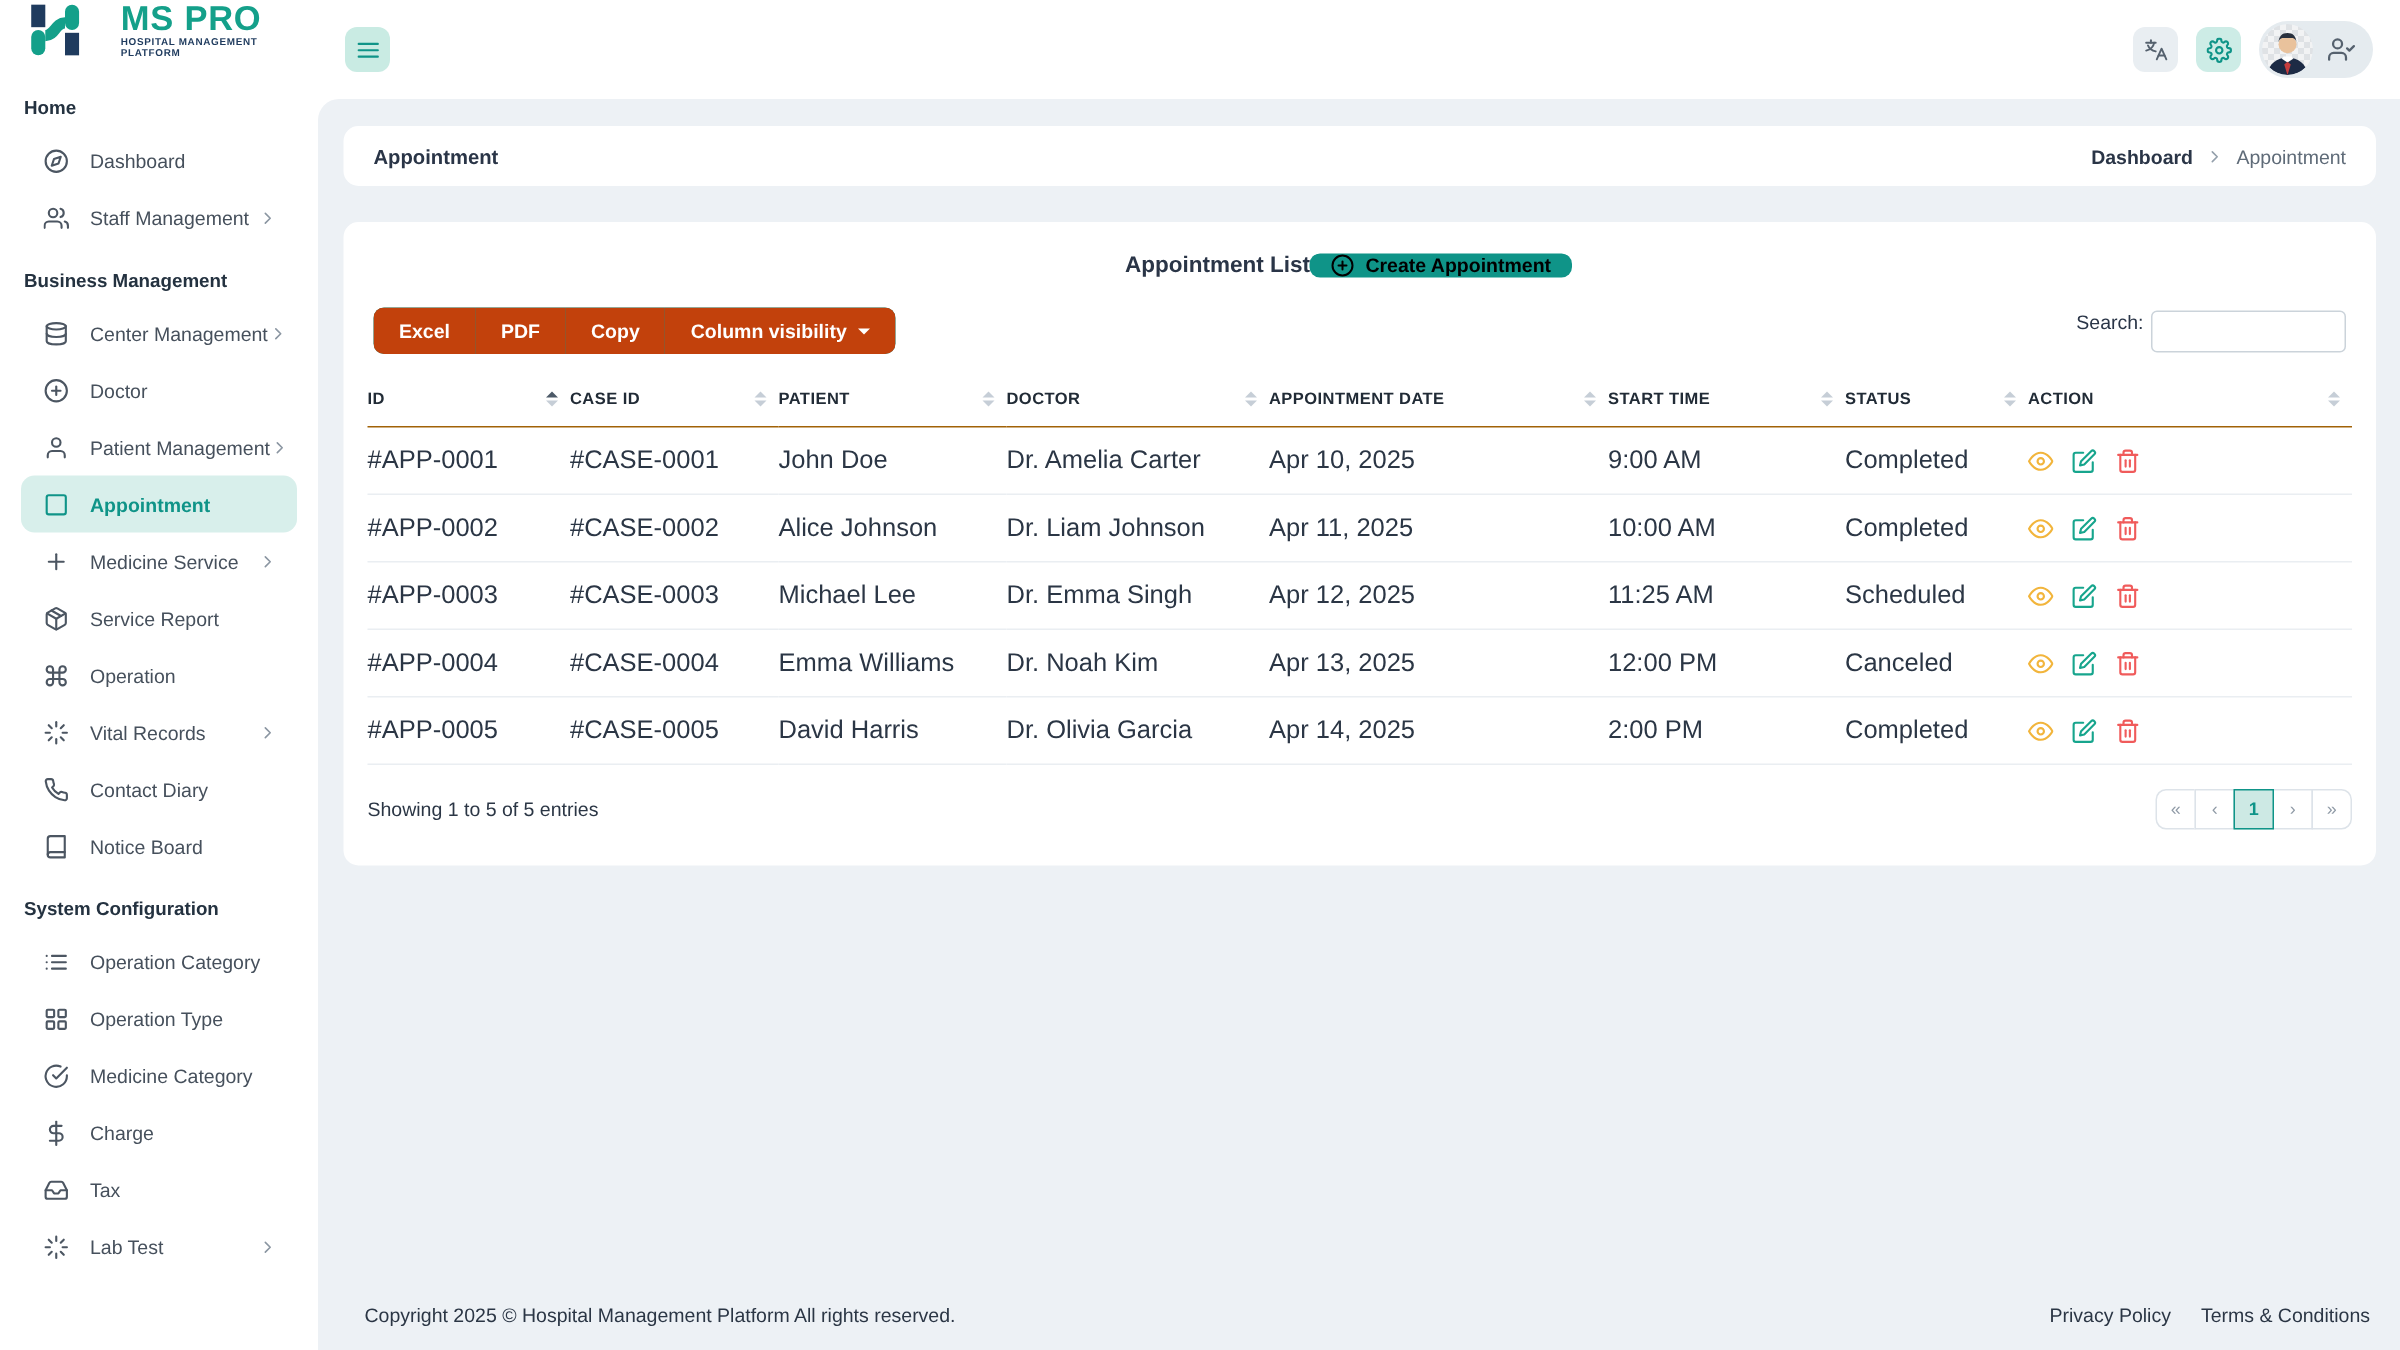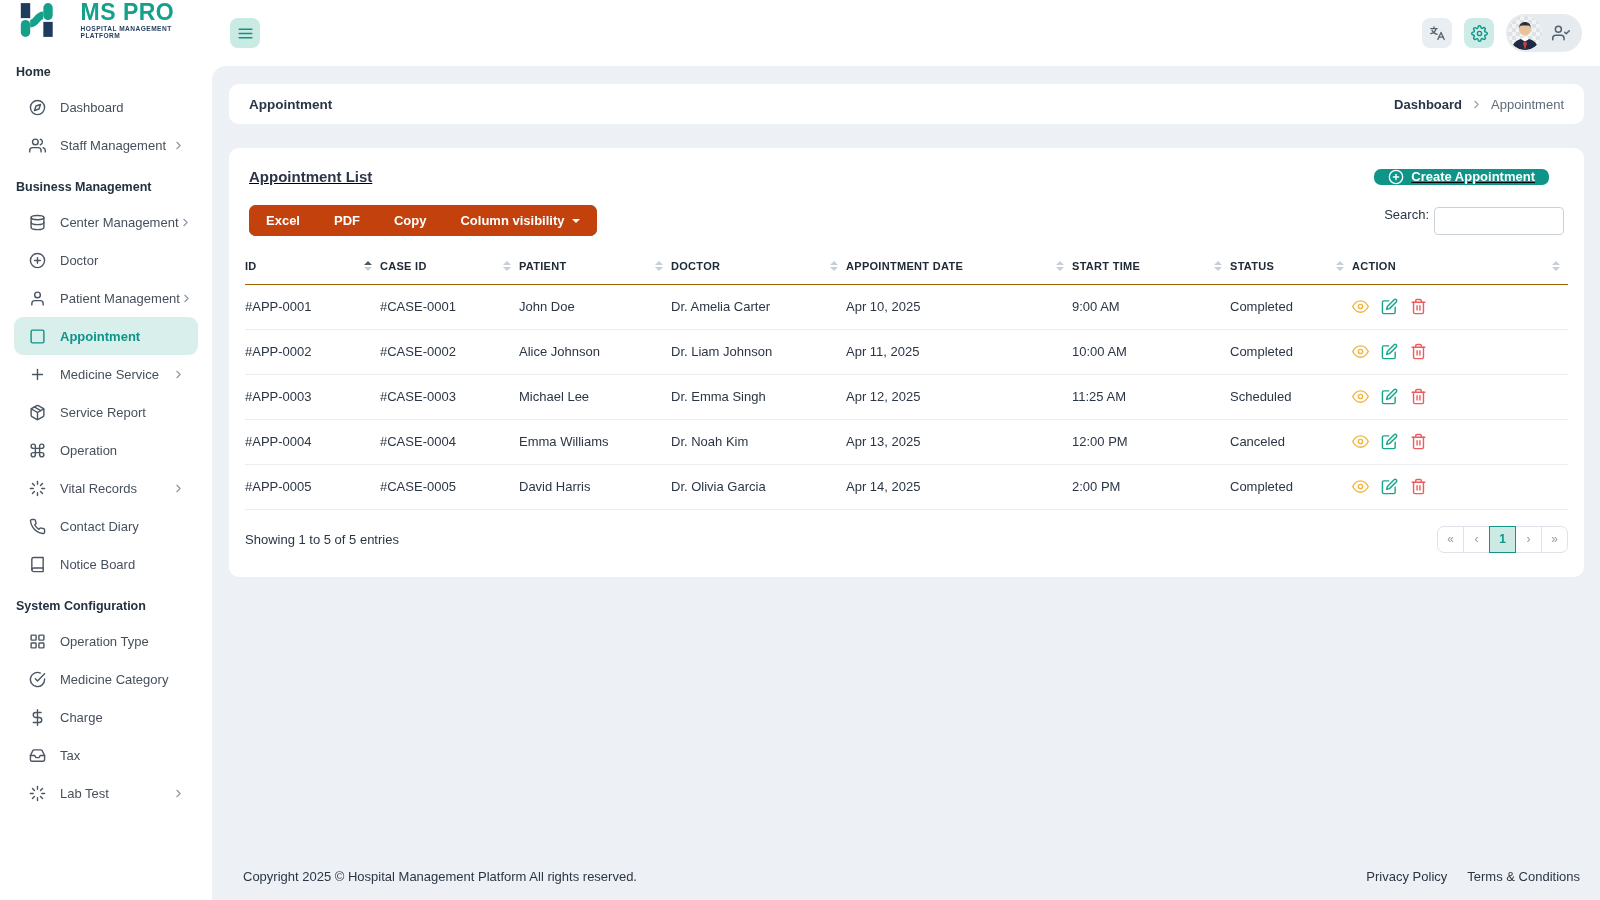--- a/index.html
+++ b/index.html
@@ -47,43 +47,43 @@
   .titlebar{background:#fff;border-radius:10px;height:40px;display:flex;align-items:center;
     justify-content:space-between;padding:0 20px;flex:0 0 auto;}
   .page-title{font-size:13.5px;font-weight:700;color:#2a3547;}
   .breadcrumb{display:flex;align-items:center;gap:8px;font-size:13px;}
   .bc-parent{color:#2a3547;font-weight:700;cursor:pointer;}
   .bc-sep{color:#94a0ac;display:flex;}
   .bc-sep svg{width:13px;height:13px;}
   .bc-current{color:#5f6b78;}
 
   .panel{background:#fff;border-radius:10px;margin-top:24px;flex:0 0 auto;padding-bottom:4px;}
-  .panel-head{display:flex;align-items:center;justify-content:space-between;padding:20px 35px 14px 20px;text-decoration:underline;}
+  .panel-head{display:flex;align-items:center;justify-content:center;padding:20px 35px 14px 20px;}
   .panel-title{font-size:15px;font-weight:700;color:#2a3547;}
-  .create-btn{display:flex;align-items:center;gap:7px;background:#0f9488;color:#ffffff;border:none;
+  .create-btn{display:flex;align-items:center;gap:7px;background:#0f9488;color:#000000;border:none;
     border-radius:7px;height:16px;padding:0 14px;font-size:13px;font-weight:600;cursor:pointer;
     font-family:"Liberation Sans",sans-serif;}
   .create-btn svg{width:16px;height:16px;}
 
   .toolbar{display:flex;align-items:center;justify-content:space-between;padding:6px 20px 0 20px;}
   .export-group{display:flex;background:#0f9488;border-radius:7px;overflow:hidden;}
   .exp-btn{background:#c2410c;color:#fff;border:none;height:31px;padding:0 17px;font-size:13px;
     font-weight:600;cursor:pointer;font-family:"Liberation Sans",sans-serif;display:flex;align-items:center;gap:7px;}
   .caret{width:0;height:0;border-left:4px solid transparent;border-right:4px solid transparent;
     border-top:4px solid #fff;display:inline-block;}
   .search-wrap{display:flex;align-items:flex-start;gap:5px;}
   .search-label{font-size:13px;color:#2a3547;}
   .search-input{width:130px;height:28px;border:1px solid #cbd3da;border-radius:4px;padding:0 8px;
     font-size:13px;font-family:"Liberation Sans",sans-serif;color:#2a3547;background:#fff;}
 
   .table-wrap{padding:12px 16px 0 16px;}
   table{width:100%;border-collapse:collapse;table-layout:fixed;}
   th{position:relative;text-align:left;font-size:11px;font-weight:700;color:#212b36;
     letter-spacing:.3px;height:36px;padding:0 18px 0 0;border-bottom:1px solid #a16207;cursor:pointer;}
-  td{font-size:13px;color:#2b3645;height:45px;padding:0 8px 0 0;border-bottom:1px solid #eaeef2;}
+  td{font-size:17px;color:#2b3645;height:45px;padding:0 8px 0 0;border-bottom:1px solid #eaeef2;}
   .sort{position:absolute;right:8px;top:50%;transform:translateY(-50%);display:flex;flex-direction:column;gap:2px;}
   .s-up{width:0;height:0;border-left:4px solid transparent;border-right:4px solid transparent;border-bottom:4px solid #c6ced7;}
   .s-down{width:0;height:0;border-left:4px solid transparent;border-right:4px solid transparent;border-top:4px solid #c6ced7;}
   .sort.asc .s-up{border-bottom-color:#4d5a68;}
   .action-cell{white-space:nowrap;}
   .act{display:inline-flex;margin-right:12px;cursor:pointer;vertical-align:middle;}
   .act svg{width:17px;height:17px;}
   .act.view{color:#f2b53c;}
   .act.edit{color:#17a58d;}
   .act.del{color:#f05b5b;}
@@ -261,20 +261,33 @@
         <div class="nav-item">
           <span class="nav-icon">
             <svg xmlns="http://www.w3.org/2000/svg" viewBox="0 0 24 24" fill="none" stroke="currentColor" stroke-width="2" stroke-linecap="round" stroke-linejoin="round" width="100%" height="100%">
               <path d="M4 19.5A2.5 2.5 0 0 1 6.5 17H20"></path>
               <path d="M6.5 2H20v20H6.5A2.5 2.5 0 0 1 4 19.5v-15A2.5 2.5 0 0 1 6.5 2z"></path>
             </svg>
           </span>
           <span class="nav-label">Notice Board</span>
         </div>
         <div class="nav-section">System Configuration</div>
+        <div class="nav-item">
+          <span class="nav-icon">
+            <svg xmlns="http://www.w3.org/2000/svg" viewBox="0 0 24 24" fill="none" stroke="currentColor" stroke-width="2" stroke-linecap="round" stroke-linejoin="round" width="100%" height="100%">
+              <line x1="8" y1="6" x2="21" y2="6"></line>
+              <line x1="8" y1="12" x2="21" y2="12"></line>
+              <line x1="8" y1="18" x2="21" y2="18"></line>
+              <line x1="3" y1="6" x2="3.01" y2="6"></line>
+              <line x1="3" y1="12" x2="3.01" y2="12"></line>
+              <line x1="3" y1="18" x2="3.01" y2="18"></line>
+            </svg>
+          </span>
+          <span class="nav-label">Operation Category</span>
+        </div>
         <div class="nav-item">
           <span class="nav-icon">
             <svg xmlns="http://www.w3.org/2000/svg" viewBox="0 0 24 24" fill="none" stroke="currentColor" stroke-width="2" stroke-linecap="round" stroke-linejoin="round" width="100%" height="100%">
               <rect x="3" y="3" width="7" height="7" rx="1"></rect>
               <rect x="14" y="3" width="7" height="7" rx="1"></rect>
               <rect x="14" y="14" width="7" height="7" rx="1"></rect>
               <rect x="3" y="14" width="7" height="7" rx="1"></rect>
             </svg>
           </span>
           <span class="nav-label">Operation Type</span>

